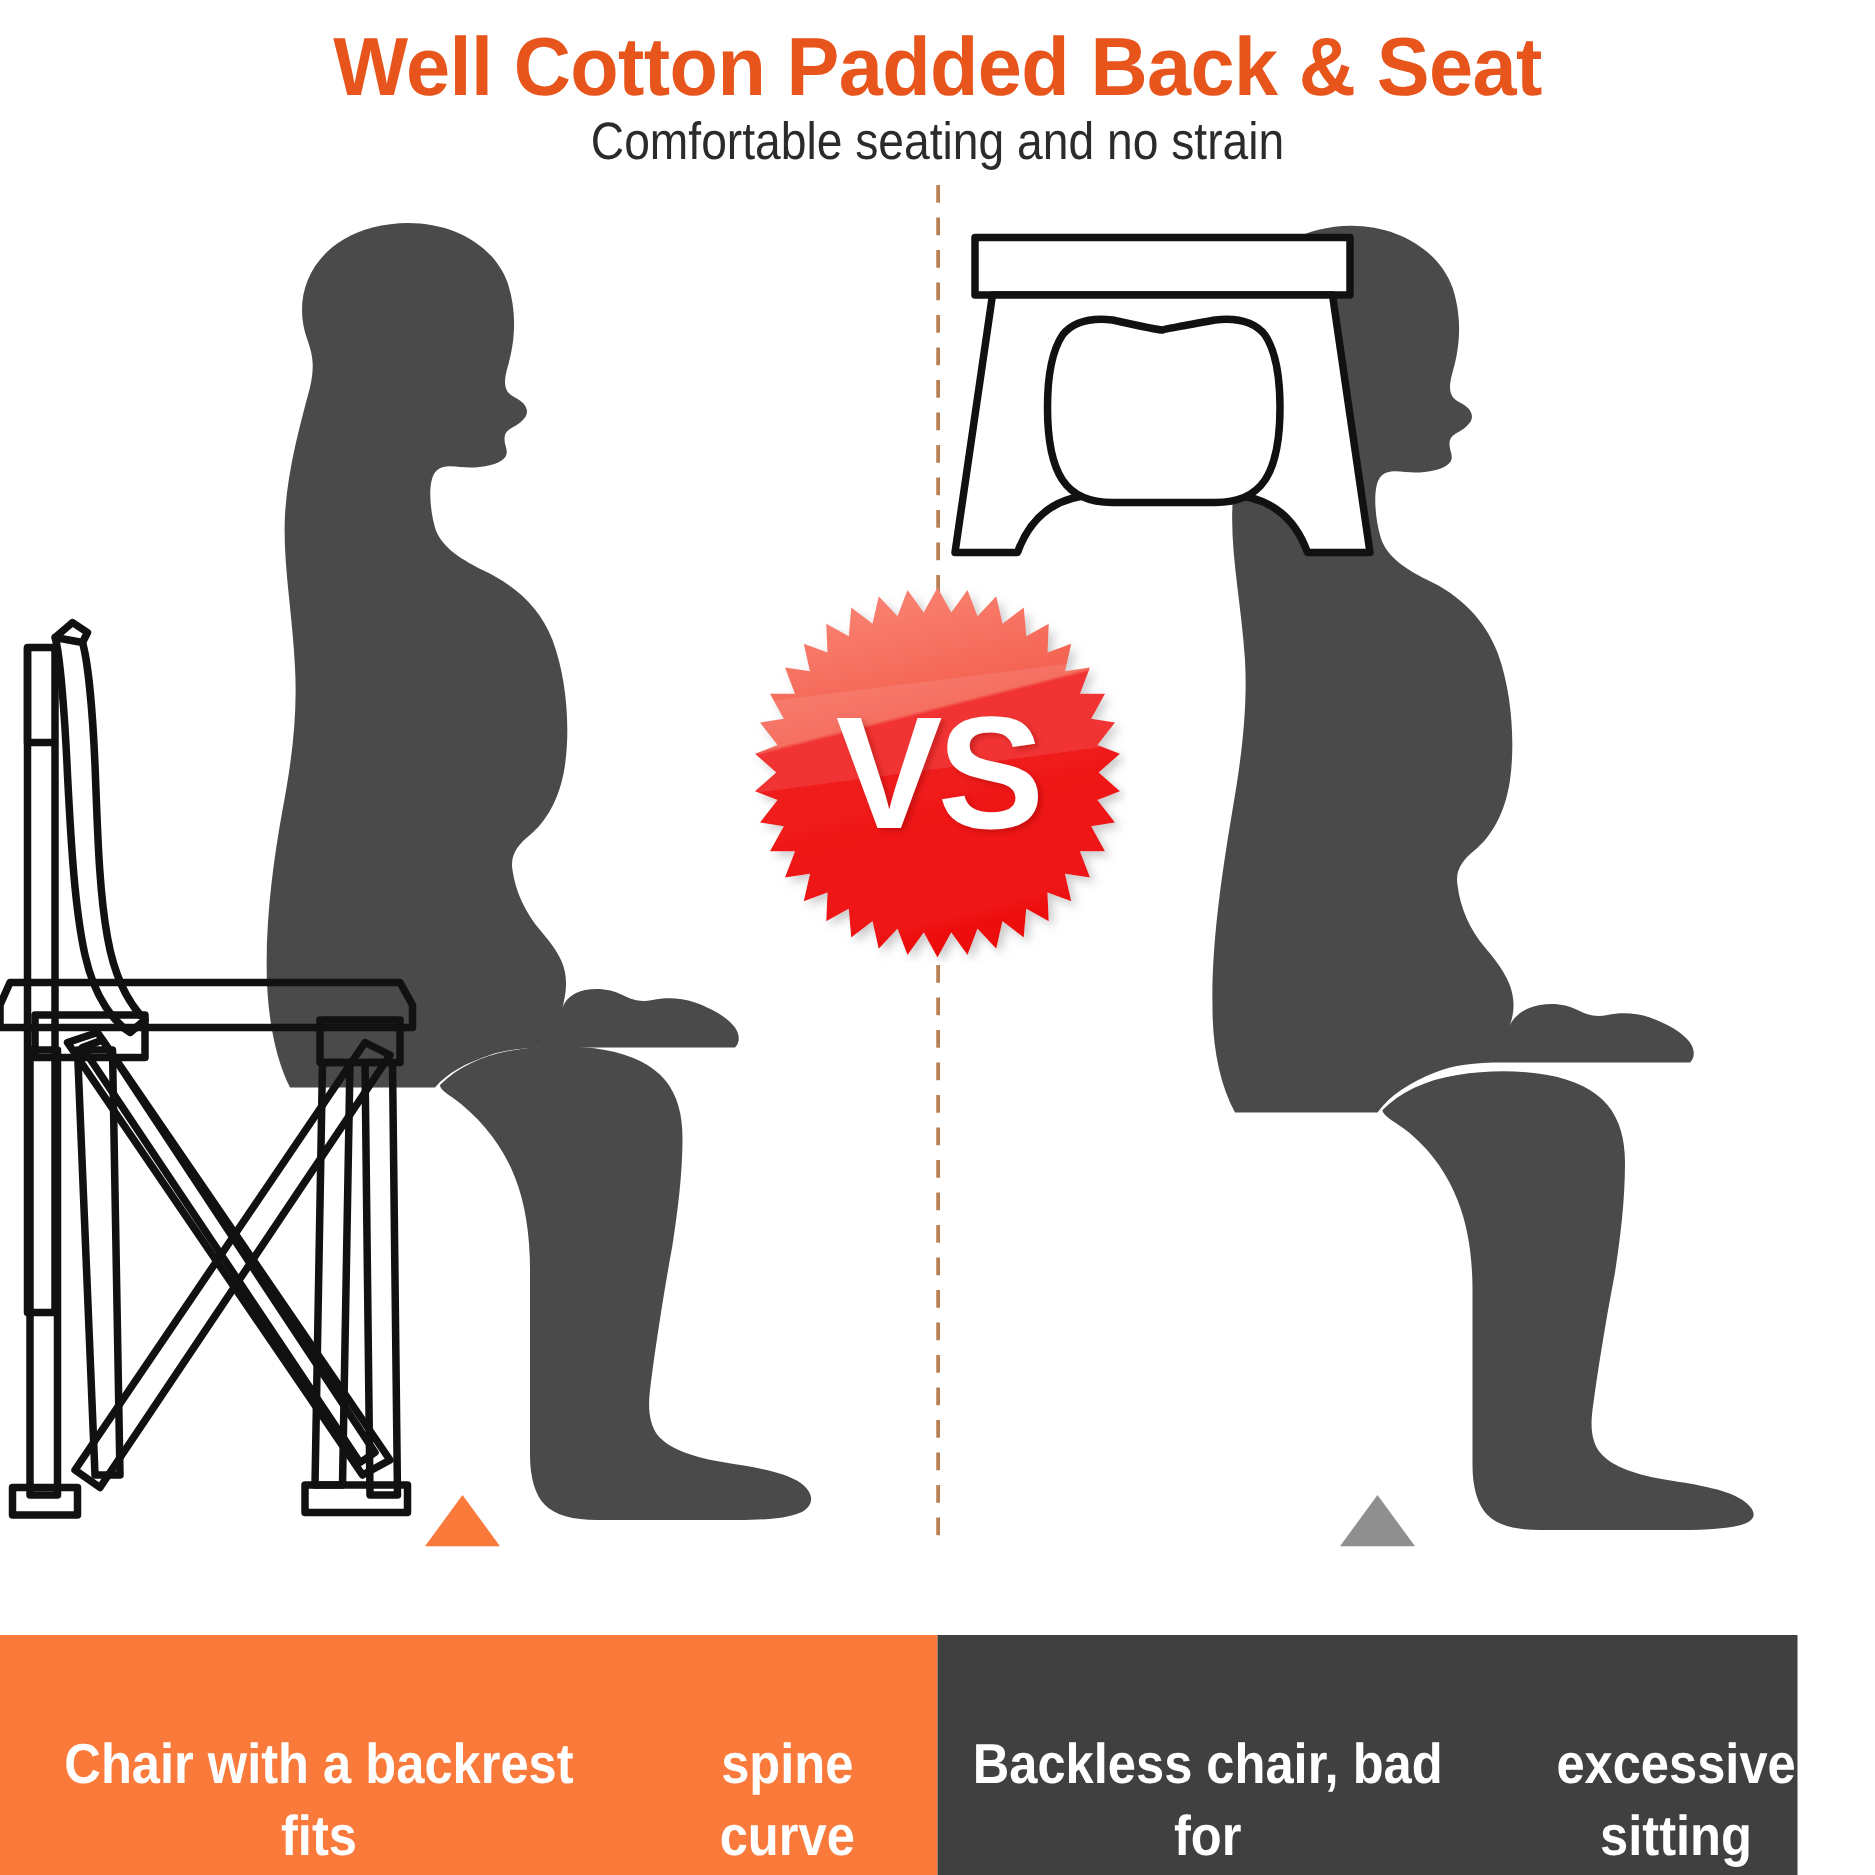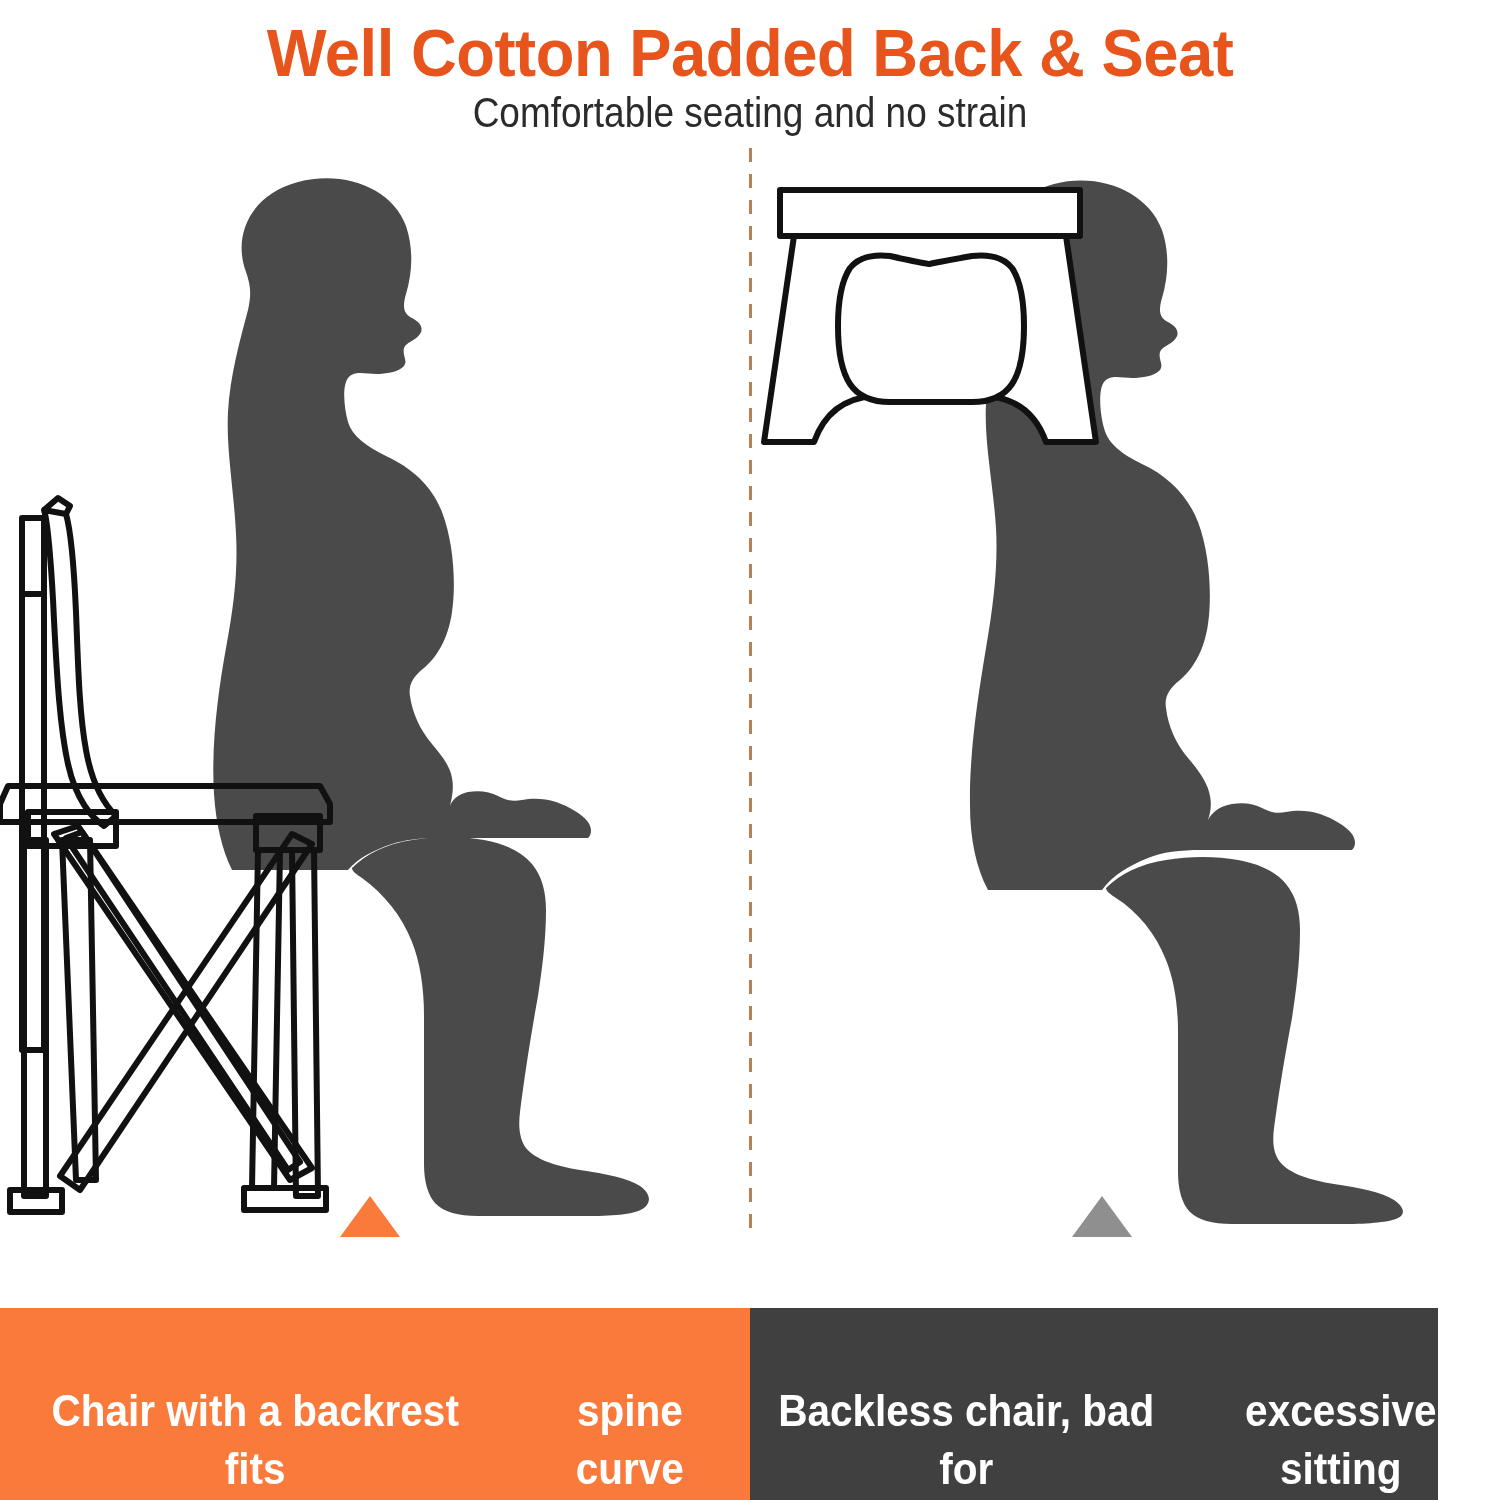--- a/index.html
+++ b/index.html
@@ -335,20 +335,48 @@
                  C 270 222, 274 202, 274 176
                  C 274 150, 270 130, 262 118
                  C 254 108, 240 104, 222 106
                  C 200 110, 178 114, 180 114
                  C 178 114, 158 110, 140 106
                  C 122 104, 108 108, 100 118 Z"></path>
       </g>
     </svg>
   </div>
 
+  <div class="vs-badge">
+    <svg viewBox="0 0 304 304" xmlns="http://www.w3.org/2000/svg">
+      <defs>
+        <linearGradient id="vsgrad" x1="0" y1="0" x2="0.25" y2="1">
+          <stop offset="0%" stop-color="#FB8C7C"></stop>
+          <stop offset="42%" stop-color="#F4604F"></stop>
+          <stop offset="43%" stop-color="#F01F1F"></stop>
+          <stop offset="100%" stop-color="#EE1111"></stop>
+        </linearGradient>
+        <filter id="vsShadow" x="-20%" y="-20%" width="150%" height="150%">
+          <feDropShadow dx="4" dy="4" stdDeviation="4" flood-color="#999" flood-opacity="0.5"></feDropShadow>
+        </filter>
+      </defs>
+      <polygon filter="url(#vsShadow)" fill="url(#vsgrad)" points="
+        152,4 163,24 176,6 184,27 199,11 204,33 221,20 223,43 241,33 240,56
+        259,49 254,71 274,68 266,89 286,89 275,109 294,112 280,130 298,137
+        281,152 298,167 280,174 294,192 275,195 286,215 266,215 274,236
+        254,233 259,255 240,248 241,271 223,261 221,284 204,271 199,293
+        184,277 176,298 163,280 152,300 141,280 128,298 120,277 105,293
+        100,271 83,284 81,261 63,271 64,248 45,255 50,233 30,236 38,215
+        18,215 29,195 10,192 24,174 6,167 23,152 6,137 24,130 10,112
+        29,109 18,89 38,89 30,68 50,71 45,49 64,56 63,33 81,43 83,20
+        100,33 105,11 120,27 128,6 141,24"></polygon>
+
+      <polygon fill="#ffffff" opacity="0.10" points="8,96 296,60 296,130 8,168"></polygon>
+    </svg>
+    <div class="vs-text">VS</div>
+  </div>
 
   <div class="pointer pointer-left"></div>
   <div class="pointer pointer-right"></div>
 
   <div class="banner banner-left">
     <span>Chair with a backrest fits</span>
     <span>spine curve</span>
   </div>
   <div class="banner banner-right">
     <span>Backless chair, bad for</span>

